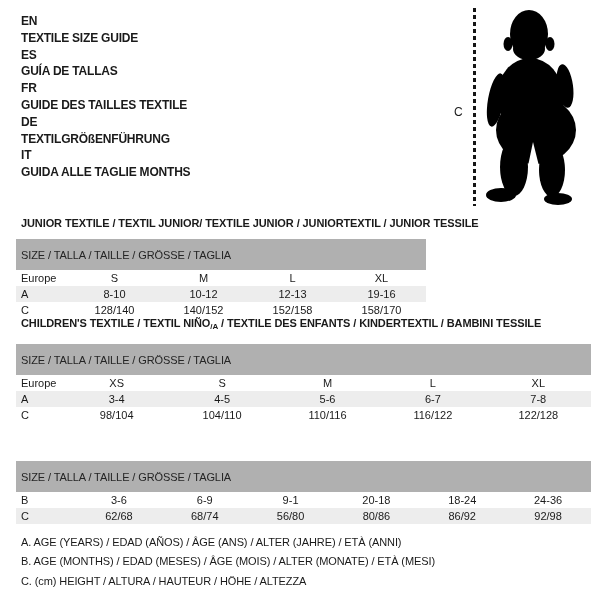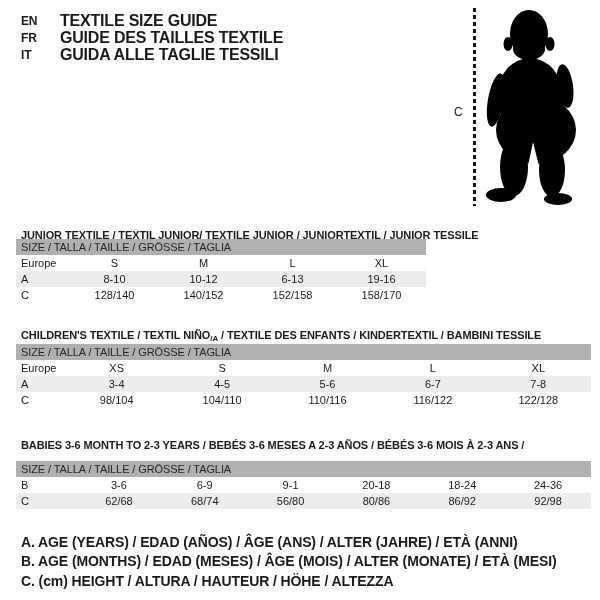--- a/index.html
+++ b/index.html
@@ -6,73 +6,81 @@
   html,body { background:#fff; }
   body {
     width:600px; height:600px; position:relative; overflow:hidden;
     font-family:"Liberation Sans", sans-serif;
     color:var(--text, #1a1a1a);
   }
   .abs { position:absolute; }
 
   
   .lang-block { left:21px; top:13px; }
-  .lang-row { display:flex; line-height:16.8px; }
+  .lang-row { display:flex; line-height:16.8px;flex-direction:column; }
   .lang-code { width:39px; font-size:12px; font-weight:700; letter-spacing:-0.2px; }
-  .lang-text { font-size:16px; font-weight:700; letter-spacing:-0.2px; white-space:nowrap; }
+  .lang-text { font-size:12px; font-weight:700; letter-spacing:-0.2px; white-space:nowrap; }
 
   
   .measure-line {
     left:473px; top:8px; width:3px; height:198px;
     background:repeating-linear-gradient(to bottom, #151515 0 4px, transparent 4px 7px);
   }
   .measure-label { left:454px; top:105px; font-size:12px; font-weight:400; }
   .silhouette { left:486px; top:4px; }
 
   
-  .sec-title { font-size:11px; font-weight:700; letter-spacing:-0.1px; white-space:nowrap;margin-top:12px; }
+  .sec-title { font-size:11px; font-weight:700; letter-spacing:-0.1px; white-space:nowrap; }
   .sub-a { font-size:8px; vertical-align:-2px; }
   .title-2line div { line-height:15px; }
 
   
   table.size-table { border-collapse:collapse; table-layout:fixed; }
   table.size-table th {
     background:var(--header-bar, #b0b0b0);
     font-size:11px; font-weight:400; color:#242424;
-    text-align:left; height:16px; padding:0 0 0 5px; letter-spacing:-0.1px;
+    text-align:left; height:31px; padding:0 0 0 5px; letter-spacing:-0.1px;
   }
   table.size-table td {
     font-size:11px; font-weight:400; height:16px; text-align:center;
     padding:0; white-space:nowrap;
   }
   table.size-table td:first-child { text-align:left; padding-left:5px; }
   table.size-table tbody tr:nth-child(even) td { background:var(--alt-row, #ededed); }
   .t1 { left:16px; top:239px; width:410px; }
   .t2 { left:16px; top:344px; width:575px; }
   .t3 { left:16px; top:461px; width:575px; }
 
   
   .footnotes { left:21px; top:533px; }
-  .footnote { font-size:14px; font-weight:700; line-height:19.3px; letter-spacing:-0.1px; white-space:nowrap; }
+  .footnote { font-size:11px; font-weight:400; line-height:19.3px; letter-spacing:-0.1px; white-space:nowrap; }
 </style>
 </head>
 <body>
 
 <div class="abs lang-block">
   <div class="lang-row">
     <span class="lang-code">EN</span>
     <span class="lang-text">TEXTILE SIZE GUIDE</span>
   </div>
   <div class="lang-row">
+    <span class="lang-code">ES</span>
+    <span class="lang-text">GUÍA DE TALLAS</span>
+  </div>
+  <div class="lang-row">
     <span class="lang-code">FR</span>
     <span class="lang-text">GUIDE DES TAILLES TEXTILE</span>
   </div>
   <div class="lang-row">
+    <span class="lang-code">DE</span>
+    <span class="lang-text">TEXTILGRÖßENFÜHRUNG</span>
+  </div>
+  <div class="lang-row">
     <span class="lang-code">IT</span>
-    <span class="lang-text">GUIDA ALLE TAGLIE TESSILI</span>
+    <span class="lang-text">GUIDA ALLE TAGLIE MONTHS</span>
   </div>
 </div>
 
 <div class="abs measure-line"></div>
 <div class="abs measure-label">C</div>
 <svg class="abs silhouette" width="92" height="206" viewBox="0 0 92 206" xmlns="http://www.w3.org/2000/svg">
   <g fill="#000">
     <ellipse cx="44" cy="92" rx="33" ry="38"></ellipse>
     <ellipse cx="10" cy="96" rx="8" ry="27" transform="rotate(10 10 96)"></ellipse>
     <ellipse cx="79" cy="82" rx="8" ry="22" transform="rotate(-8 79 82)"></ellipse>
@@ -110,21 +118,21 @@
       <td>Europe</td>
       <td>S</td>
       <td>M</td>
       <td>L</td>
       <td>XL</td>
     </tr>
     <tr>
       <td>A</td>
       <td>8-10</td>
       <td>10-12</td>
-      <td>6-13</td>
+      <td>12-13</td>
       <td>19-16</td>
     </tr>
     <tr>
       <td>C</td>
       <td>128/140</td>
       <td>140/152</td>
       <td>152/158</td>
       <td>158/170</td>
     </tr>
   </tbody>
@@ -170,21 +178,20 @@
       <td>98/104</td>
       <td>104/110</td>
       <td>110/116</td>
       <td>116/122</td>
       <td>122/128</td>
     </tr>
   </tbody>
 </table>
 
 <div class="abs sec-title title-2line" style="left:21px; top:426px;">
-  <div>BABIES 3-6 MONTH TO 2-3 YEARS / BEBÉS 3-6 MESES A 2-3 AÑOS / BÉBÉS 3-6 MOIS À 2-3 ANS /</div>
 </div>
 
 <table class="abs size-table t3">
   <colgroup>
       <col style="width:60px">
       <col>
       <col>
       <col>
       <col>
       <col>

